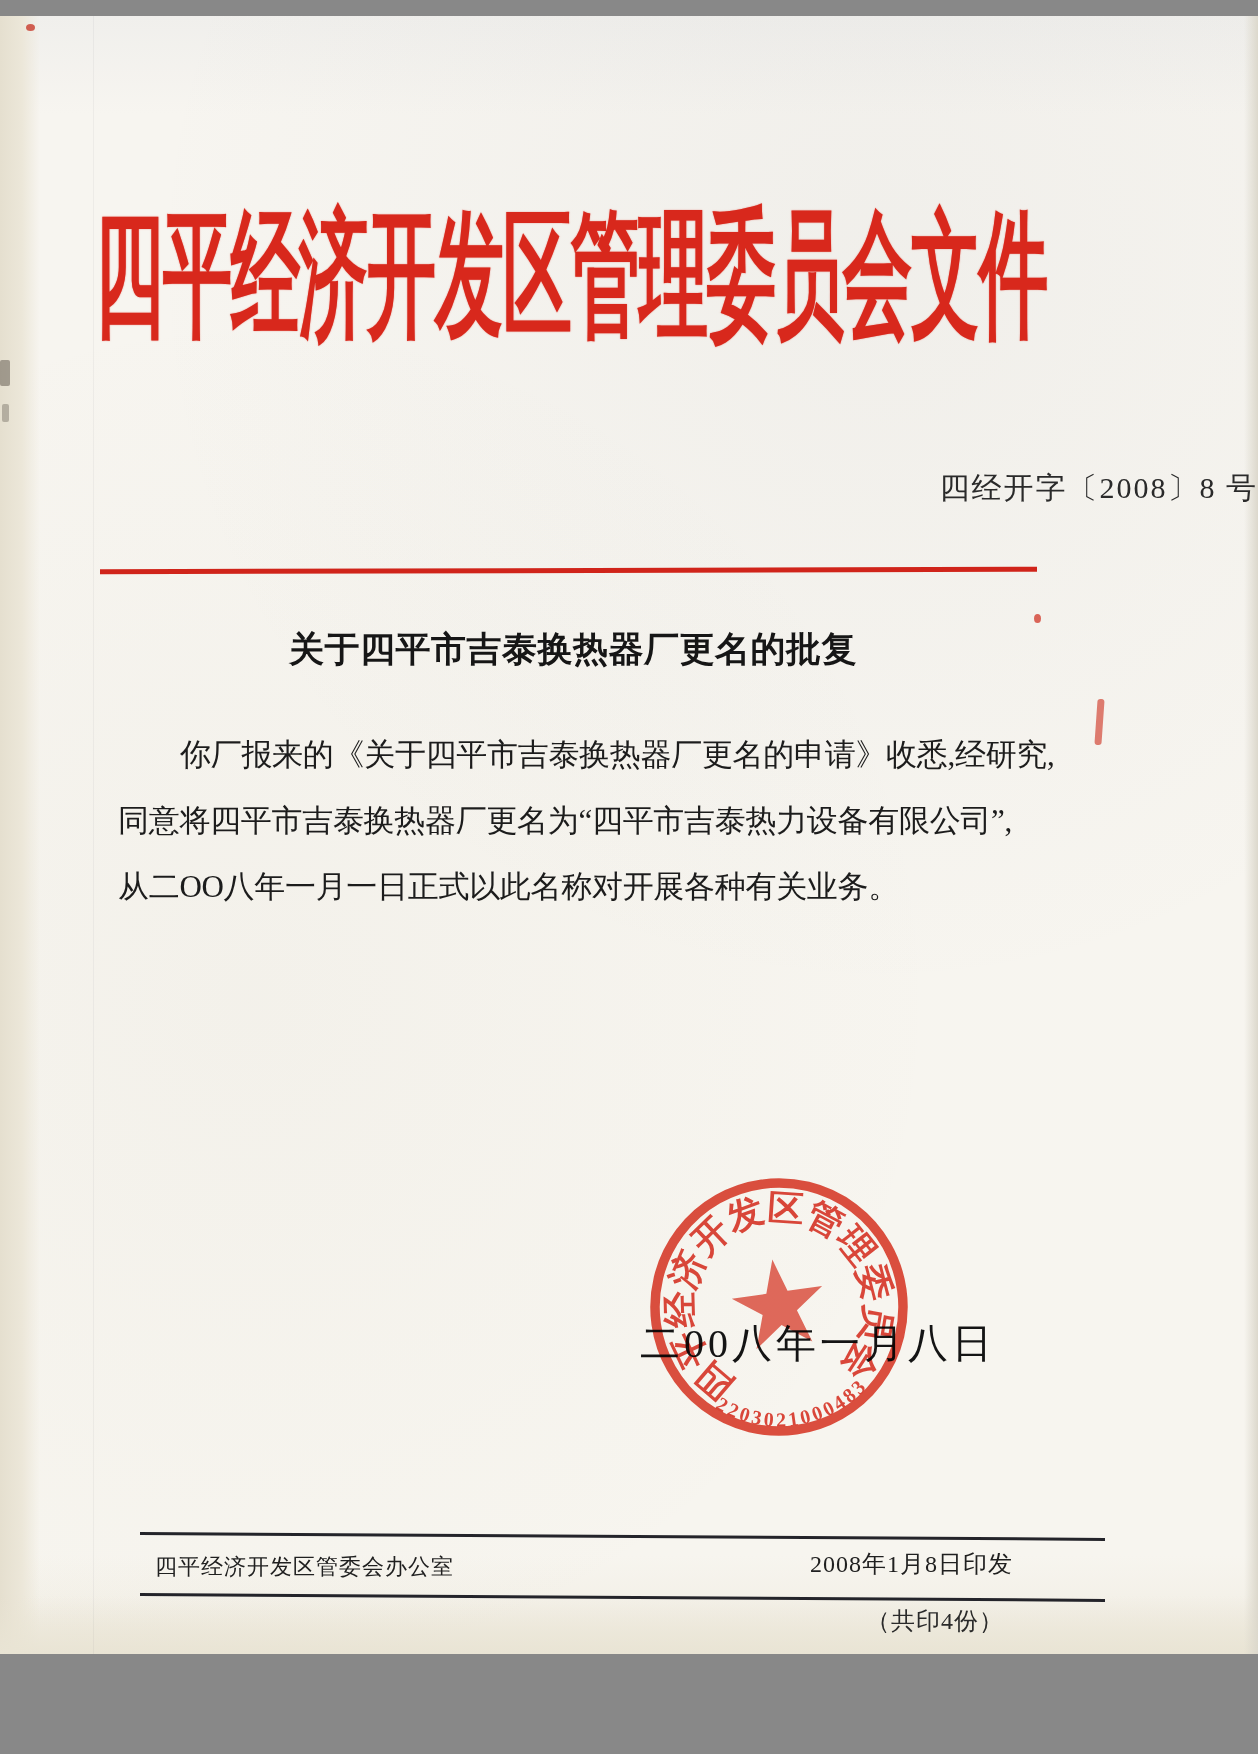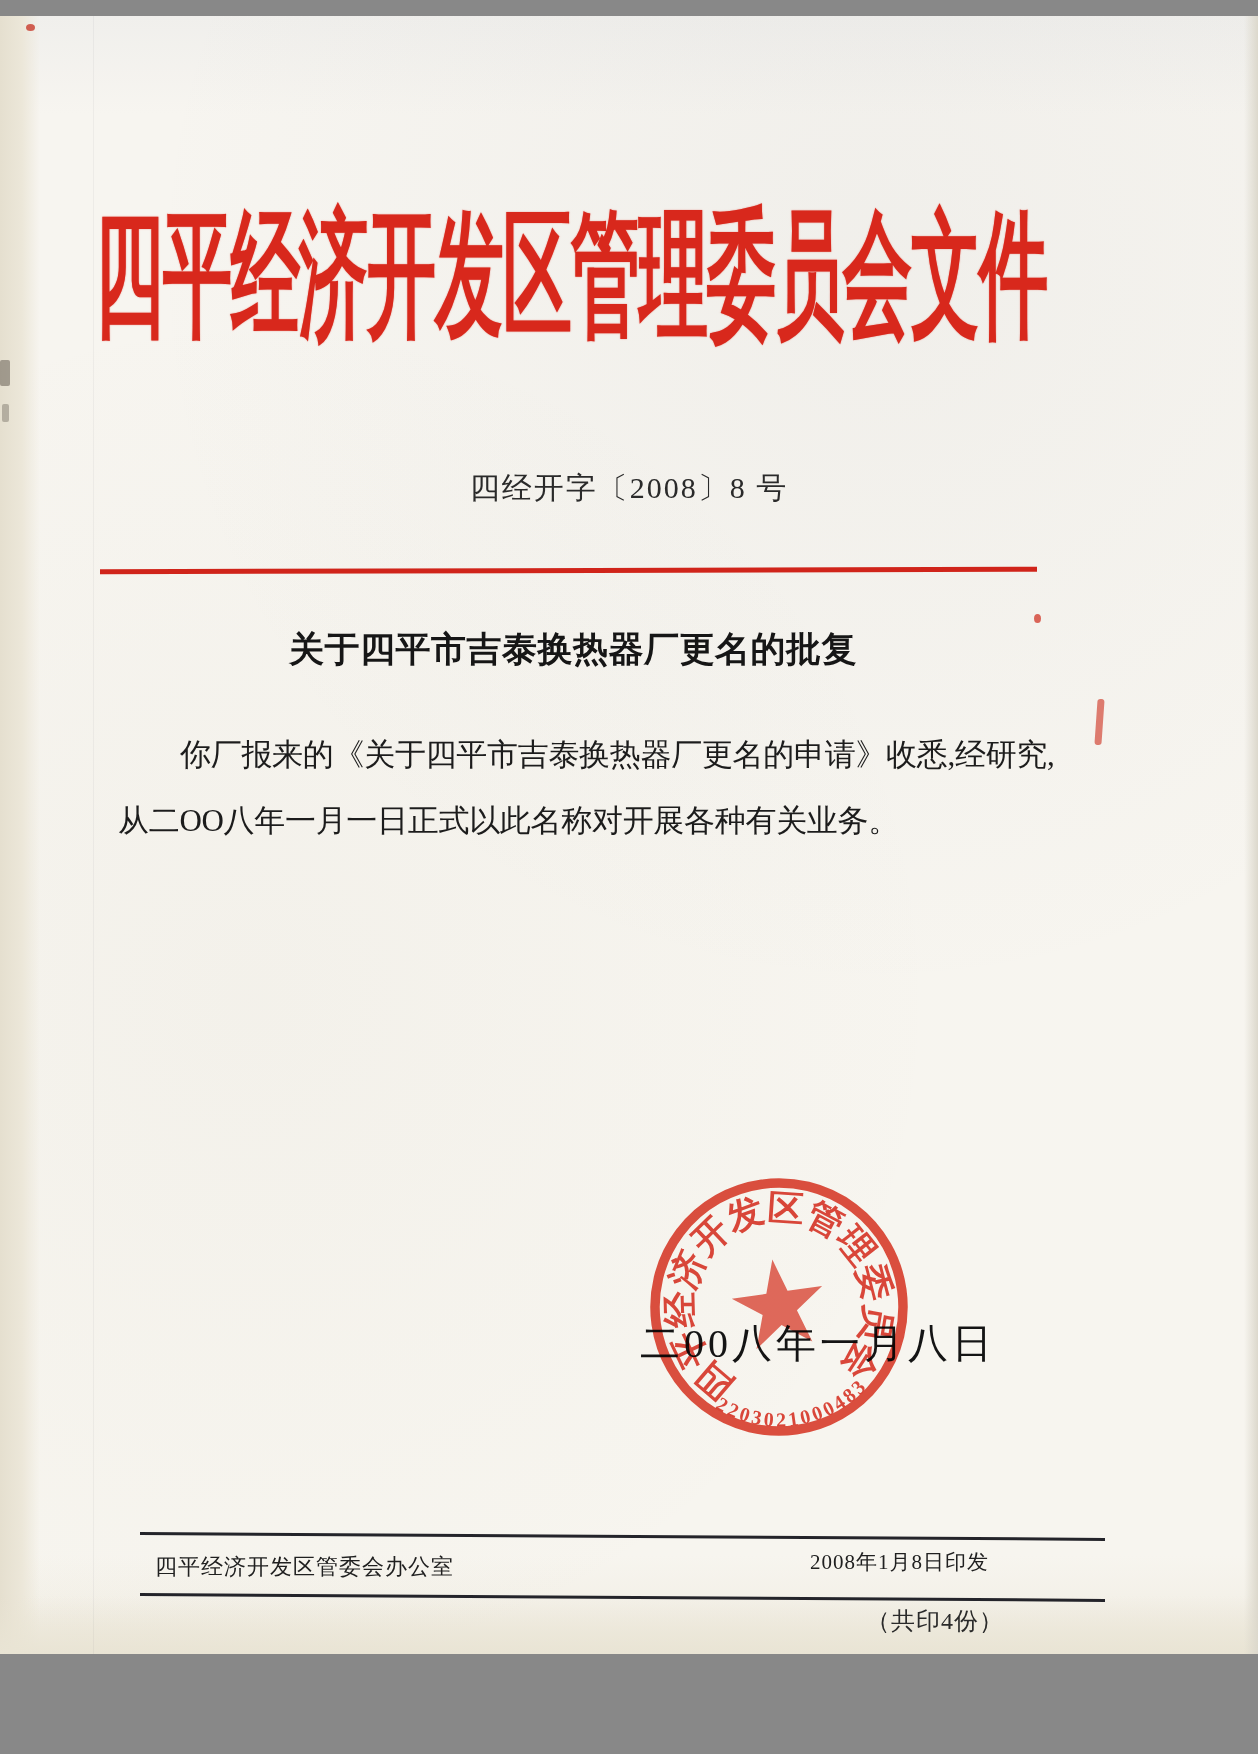--- a/index.html
+++ b/index.html
@@ -33,21 +33,21 @@
   
   .red-header{
     position:absolute;left:95px;top:192px;width:950px;
     font-size:69px;font-weight:bold;letter-spacing:-1px;line-height:1;
     color:#d8281c;white-space:nowrap;
     transform:scaleY(2.0);transform-origin:top left;
     text-shadow:0 0 1px rgba(216,40,28,.6);
   }
   .doc-number{
     position:absolute;left:0;right:0;top:452px;
-    text-align:center;font-size:30px;letter-spacing:2px;color:#2a2a2a;
+    text-align:right;font-size:30px;letter-spacing:2px;color:#2a2a2a;
   }
   .red-rule{
     position:absolute;left:100px;top:552px;width:937px;height:5px;
     background:#d0241a;transform:rotate(-0.15deg);
   }
   .doc-title{
     position:absolute;left:0;right:0;top:610px;text-align:center;
     transform:translateX(-56px);
     font-family:"Liberation Sans","DejaVu Sans",sans-serif;
     font-size:35px;font-weight:bold;letter-spacing:0.5px;color:#161616;
@@ -82,21 +82,21 @@
     transform:rotate(0.35deg);transform-origin:left center;
   }
   .rule-top{top:1516px;}
   .rule-bot{top:1577px;}
   .footer-office{
     position:absolute;left:155px;top:1536px;
     font-size:22px;letter-spacing:1px;color:#202020;white-space:nowrap;
   }
   .footer-date{
     position:absolute;left:810px;top:1532px;
-    font-size:21px;letter-spacing:1px;color:#202020;white-space:nowrap;
+    font-size:24px;letter-spacing:1px;color:#202020;white-space:nowrap;
   }
   .copies-note{
     position:absolute;left:866px;top:1589px;
     font-size:24px;letter-spacing:1px;color:#2a2a2a;white-space:nowrap;
   }
 </style>
 </head>
 <body>
 
 <div class="page">
@@ -112,20 +112,21 @@
   <div class="mark-left2"></div>
 
   <div class="red-header">四平经济开发区管理委员会文件</div>
   <div class="doc-number">四经开字〔2008〕8 号</div>
   <div class="red-rule"></div>
 
   <div class="doc-title">关于四平市吉泰换热器厂更名的批复</div>
 
   <div class="body-block">
     <div class="body-line indent">你厂报来的《关于四平市吉泰换热器厂更名的申请》收悉,经研究,</div>
+    <div class="body-line">同意将四平市吉泰换热器厂更名为“四平市吉泰热力设备有限公司”,</div>
     <div class="body-line">从二OO八年一月一日正式以此名称对开展各种有关业务。</div>
   </div>
 
   <div class="issue-date">二00八年一月八日</div>
 
   <svg class="seal" viewBox="-139 -139 278 278" xmlns="http://www.w3.org/2000/svg">
     <defs>
       <path id="sealArcTop" d="M -57,65 A 86.5,86.5 0 1 1 57,65" fill="none"></path>
       <path id="sealArcBottom" d="M -97,70 A 119.6,119.6 0 0 0 97,70" fill="none"></path>
     </defs>

